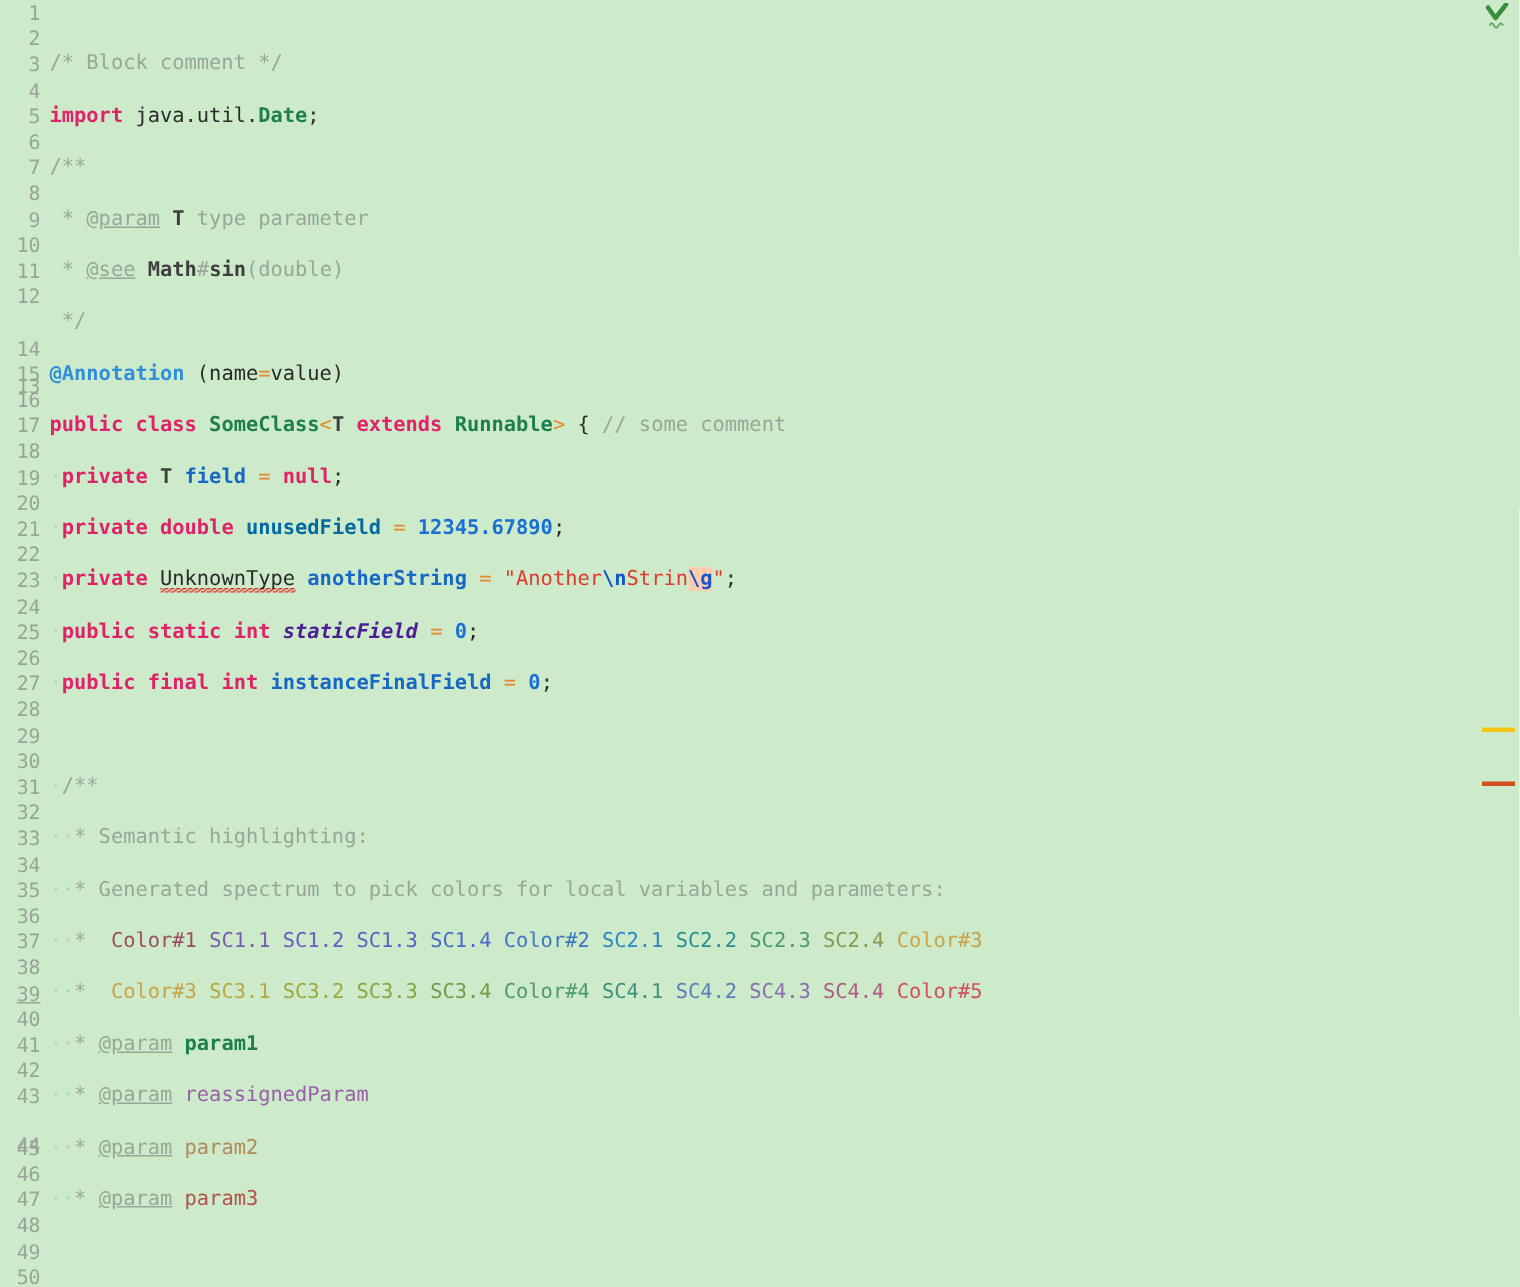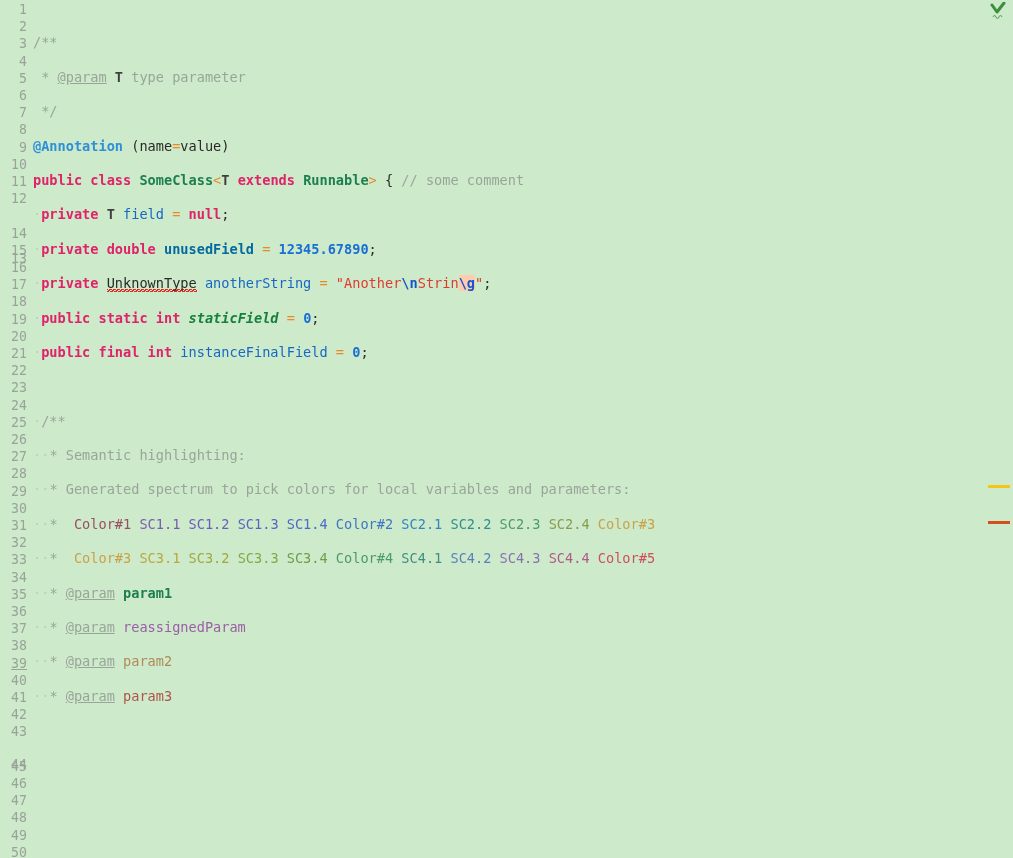--- a/index.html
+++ b/index.html
@@ -60,22 +60,22 @@
   .doctag   { color: #9aa59a; text-decoration: underline; }
   .docval   { color: #3f3f3f; font-weight: bold; }         
   .docmono  { color: #8b8f93; background: #e2e6f0; }       
   .str      { color: #e03a2f; }                            
   .esc      { color: #1557c9; font-weight: bold; }          
   .escbad   { color: #1557c9; font-weight: bold; background: #ffccb0; }
   .num      { color: #1a6fd4; font-weight: bold; }         
   .anno     { color: #2f8fd8; font-weight: bold; }         
   .cls      { color: #1d7f4f; font-weight: bold; }         
   .iface    { color: #1d7f4f; font-weight: bold; }
-  .field    { color: #1668c4; font-weight: normal; }         
-  .sfield   { color: #15803d; font-weight: bold; font-style: italic; }
+  .field    { color: #1668c4; font-weight: bold; }         
+  .sfield   { color: #4c1d95; font-weight: bold; font-style: italic; }
   .op       { color: #e58a2a; }                            
   .brk      { color: #2a2a2a; }
   .ws       { color: #b6d3b3; }
   .errwave  {
     background-image: repeating-linear-gradient(135deg,#e02a22 0 1px,transparent 1px 2px);
     background-repeat: repeat-x;
     background-size: 4px 3px;
     background-position: bottom left;
     padding-bottom: 1px;
   }
@@ -175,22 +175,25 @@
       <div class="lnum" style="top: 757.8px;">45</div>
       <div class="lnum" style="top: 775px;">46</div>
       <div class="lnum" style="top: 792.2px;">47</div>
       <div class="lnum" style="top: 809.4px;">48</div>
       <div class="lnum" style="top: 826.6px;">49</div>
       <div class="lnum" style="top: 843.8px;">50</div>
     </div>
 
   <div id="code">
 
+<div class="ln"><span class="cmt">/* Block comment */</span></div>
+<div class="ln"><span class="kw">import</span> <span class="brk">java.util.</span><span class="cls">Date</span><span class="brk">;</span></div>
 <div class="ln"><span class="doc">/**</span></div>
 <div class="ln"><span class="doc"> * </span><span class="doctag">@param</span> <span class="docval">T</span><span class="doc"> type parameter</span></div>
+<div class="ln"><span class="doc"> * </span><span class="doctag">@see</span> <span class="docval">Math</span><span class="doc">#</span><span class="docval">sin</span><span class="doc">(double)</span></div>
 <div class="ln"><span class="doc"> */</span></div>
 <div class="ln"><span class="anno">@Annotation</span><span class="brk"> (name</span><span class="op">=</span><span class="brk">value)</span></div>
 <div class="ln"><span class="kw">public</span> <span class="kw">class</span> <span class="cls">SomeClass</span><span class="op">&lt;</span><span class="docval">T</span> <span class="kw">extends</span> <span class="iface">Runnable</span><span class="op">&gt;</span> <span class="brk">{</span> <span class="cmt">// some comment</span></div>
 <div class="ln"><span class="ws">·</span><span class="kw">private</span> <span class="docval">T</span> <span class="field">field</span> <span class="op">=</span> <span class="kw">null</span><span class="brk">;</span></div>
 <div class="ln"><span class="ws">·</span><span class="kw">private</span> <span class="kw">double</span> <span class="lv_unused">unusedField</span> <span class="op">=</span> <span class="num">12345.67890</span><span class="brk">;</span></div>
 <div class="ln"><span class="ws">·</span><span class="kw">private</span> <span class="errwave brk">UnknownType</span> <span class="field">anotherString</span> <span class="op">=</span> <span class="str">"Another</span><span class="esc">\n</span><span class="str">Strin</span><span class="escbad">\g</span><span class="str">"</span><span class="brk">;</span></div>
 <div class="ln"><span class="ws">·</span><span class="kw">public</span> <span class="kw">static</span> <span class="kw">int</span> <span class="sfield">staticField</span> <span class="op">=</span> <span class="num">0</span><span class="brk">;</span></div>
 <div class="ln"><span class="ws">·</span><span class="kw">public</span> <span class="kw">final</span> <span class="kw">int</span> <span class="field">instanceFinalField</span> <span class="op">=</span> <span class="num">0</span><span class="brk">;</span></div>
 <div class="ln">&nbsp;</div>
 <div class="ln"><span class="ws">·</span><span class="doc">/**</span></div>

